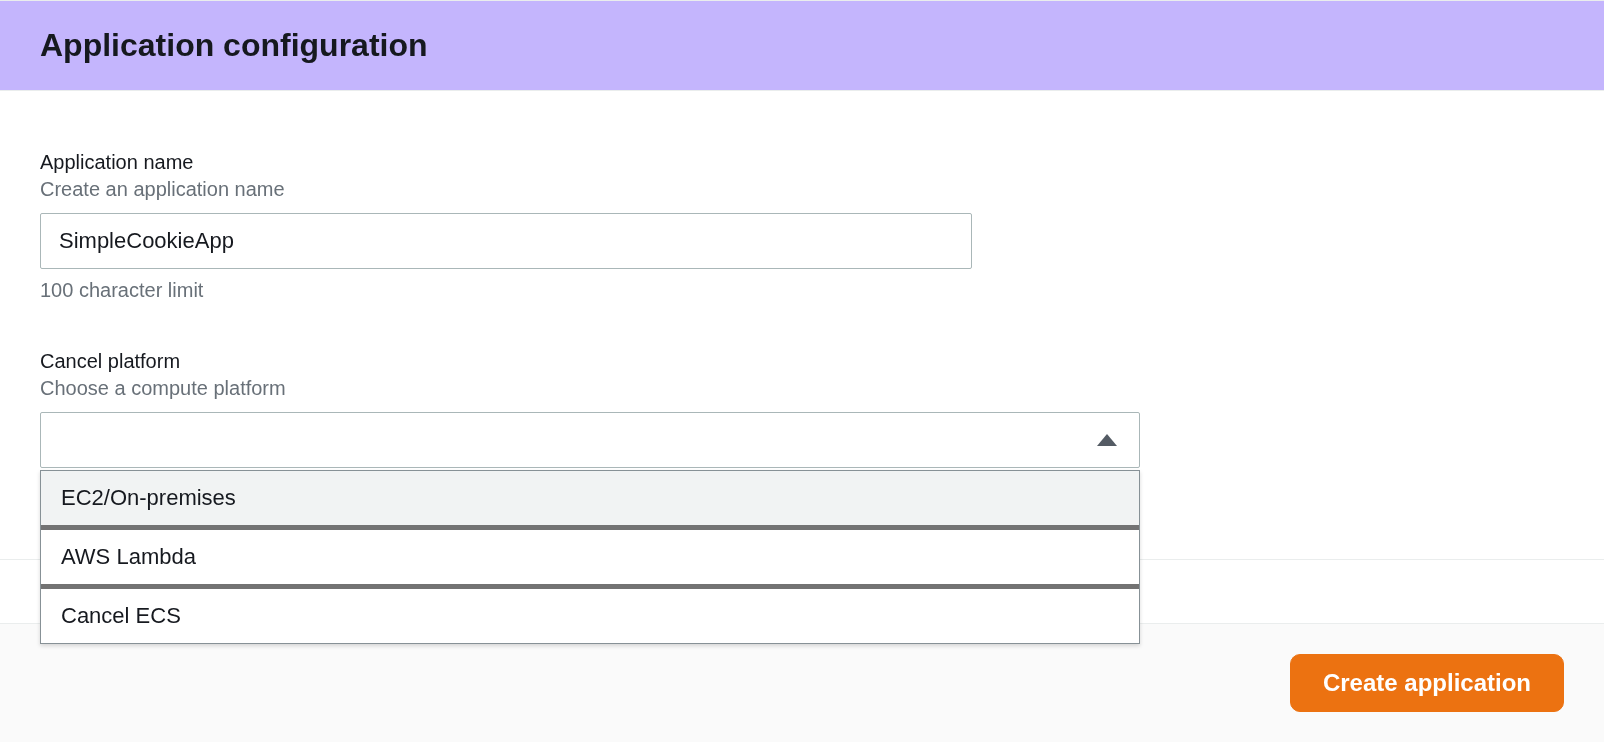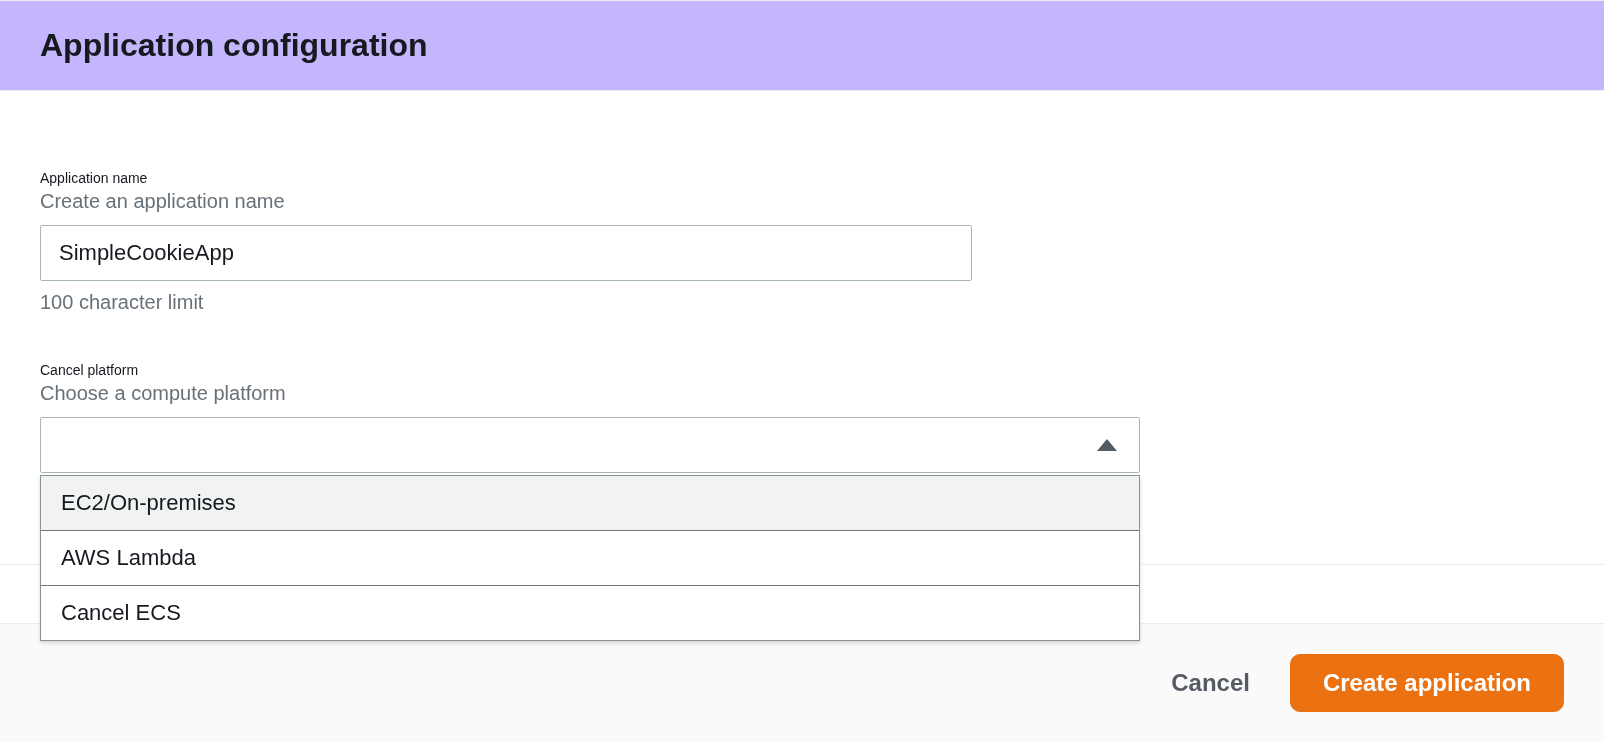--- a/index.html
+++ b/index.html
@@ -29,25 +29,24 @@
   }
   .content {
     background: #ffffff;
     padding: 60px 40px 40px 40px;
     border-bottom: 1px solid #eaeded;
   }
   .field-group {
     margin-bottom: 48px;
   }
   .field-label {
-    font-size: 14px;
+    font-size: 20px;
     font-weight: 400;
     color: #16191f;
     margin-bottom: 4px;
-    margin-top: 19px;
   }
   .field-hint {
     font-size: 20px;
     color: #687078;
     margin-bottom: 12px;
   }
   .field-help {
     font-size: 20px;
     color: #687078;
     margin-top: 10px;
@@ -101,21 +100,21 @@
     border: 1px solid #879196;
     border-radius: 0;
     box-shadow: 0 2px 4px rgba(0,0,0,0.15);
     z-index: 100;
   }
   .dropdown-option {
     padding: 14px 20px;
     font-size: 22px;
     color: #16191f;
     cursor: pointer;
-    border-bottom: 1px solid #737373;
+    border-bottom: 5px solid #737373;
   }
   .dropdown-option:last-child {
     border-bottom: none;
   }
   .dropdown-option.highlighted {
     background: #f1f3f3;
   }
   .footer {
     position: absolute;
     bottom: 0;
@@ -180,15 +179,14 @@
         <div class="dropdown-option highlighted">EC2/On-premises</div>
         <div class="dropdown-option">AWS Lambda</div>
         <div class="dropdown-option">Cancel ECS</div>
       </div>
     </div>
   </div>
 
 </div>
 
 <div class="footer">
-  <button class="btn-cancel">Cancel</button>
   <button class="btn-primary">Create application</button>
 </div>
 
 </body></html>

